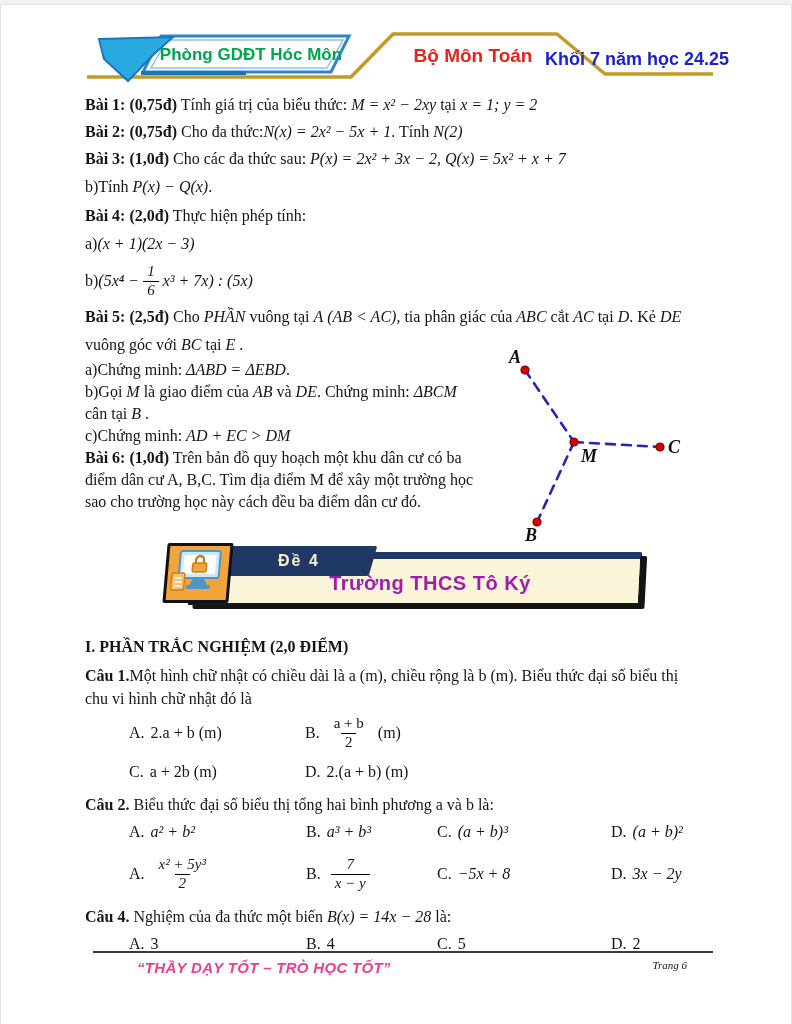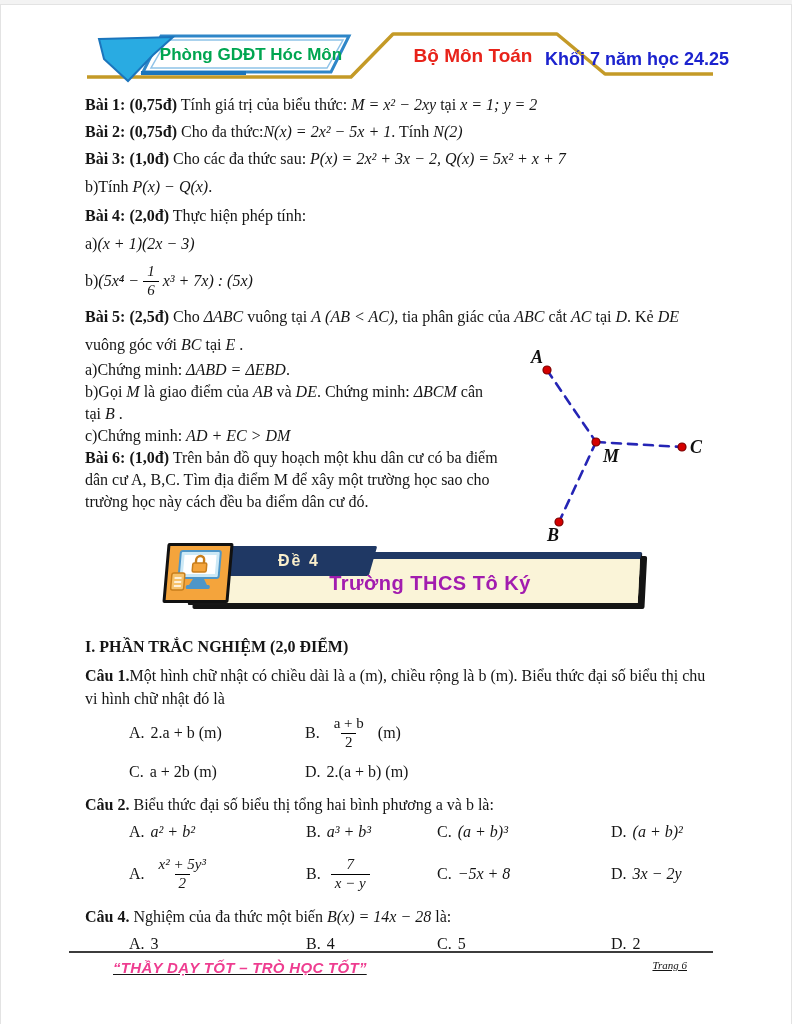--- a/index.html
+++ b/index.html
@@ -3,21 +3,21 @@
 <meta charset="utf-8">
 <style>
   html,body{margin:0;padding:0;background:#f3f3f3;}
   .page{position:relative;width:792px;height:1024px;background:#fff;margin:4px auto;
         font-family:"Liberation Serif","DejaVu Serif",serif;font-size:16px;color:#151515;
         border:1px solid #e3e3e3;box-sizing:border-box;overflow:hidden;}
   
   .hdr{position:relative;height:84px;}
   .hdr svg{position:absolute;left:0;top:10px;}
   
-  main{padding:2px 82px 0 84px;}
+  main{padding:2px 104px 0 84px;}
   p{margin:0;}
   .m{font-style:italic;}
   .lbl{font-weight:bold;}
   .line{line-height:27px;}
   .sub{line-height:30px;}
   .fr-line{display:flex;align-items:center;min-height:44px;line-height:22px;}
   .frac{display:inline-flex;flex-direction:column;align-items:center;vertical-align:middle;
         line-height:1.05;margin:0 4px;font-size:15px;}
   .frac .den{border-top:1.3px solid #000;}
   .frac .num,.frac .den{padding:1px 4px;}
@@ -43,22 +43,22 @@
   
   .quiz-head{margin-top:30px;font-weight:bold;font-size:16px;line-height:24px;}
   .qtext{line-height:23px;margin-top:5px;}
   .opts2{display:grid;grid-template-columns:176px 1fr;padding-left:44px;align-items:center;}
   .opts4{display:grid;grid-template-columns:177px 131px 174px 1fr;padding-left:44px;align-items:center;}
   .row32{min-height:32px;}
   .row46{min-height:46px;}
   .row52{min-height:52px;}
   .opt{display:flex;align-items:center;gap:6px;}
   
-  .footer{position:absolute;left:68px;right:78px;top:946px;border-top:2px solid #3c3c3c;
-        display:flex;justify-content:space-between;padding-top:6px;text-decoration:underline;}
+  .footer{position:absolute;left:92px;right:78px;top:946px;border-top:2px solid #3c3c3c;
+        display:flex;justify-content:space-between;padding-top:6px;}
   .quote{margin-left:44px;color:#EE3D90;font-style:italic;font-weight:bold;font-size:15px;
         font-family:"Liberation Sans","DejaVu Sans",sans-serif;letter-spacing:.3px;}
   .pageno{margin-right:26px;font-style:italic;font-size:11px;color:#111;}
 </style>
 </head>
 <body>
 
 <div class="page">
 
   <div class="hdr">
@@ -118,21 +118,21 @@
         <span class="frac ital">
           <span class="num">1</span>
           <span class="den">6</span>
         </span>
         <span class="m">x³ + 7x) : (5x)</span>
     </p>
 
     <p class="b5wrap">
       <span class="lbl">Bài 5: (2,5đ)</span>
       <span>Cho</span>
-      <span class="m">ΔABC</span>
+      <span class="m">PHẦN</span>
       <span>vuông tại</span>
       <span class="m">A</span>
       <span class="m">(AB &lt; AC)</span><span>, tia phân giác của</span>
       <span class="m">ABC</span>
       <span>cắt</span>
       <span class="m">AC</span>
       <span>tại</span>
       <span class="m">D</span><span>. Kẻ</span>
       <span class="m">DE</span>
       <span>vuông góc với</span>

